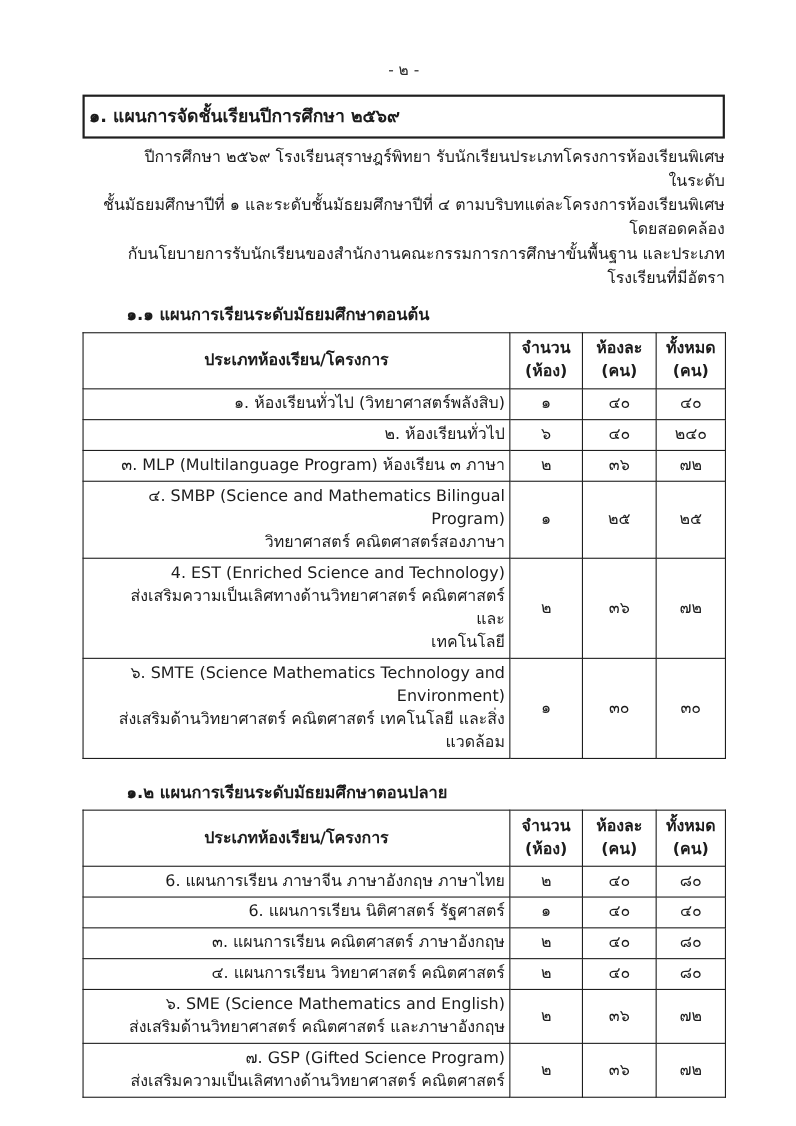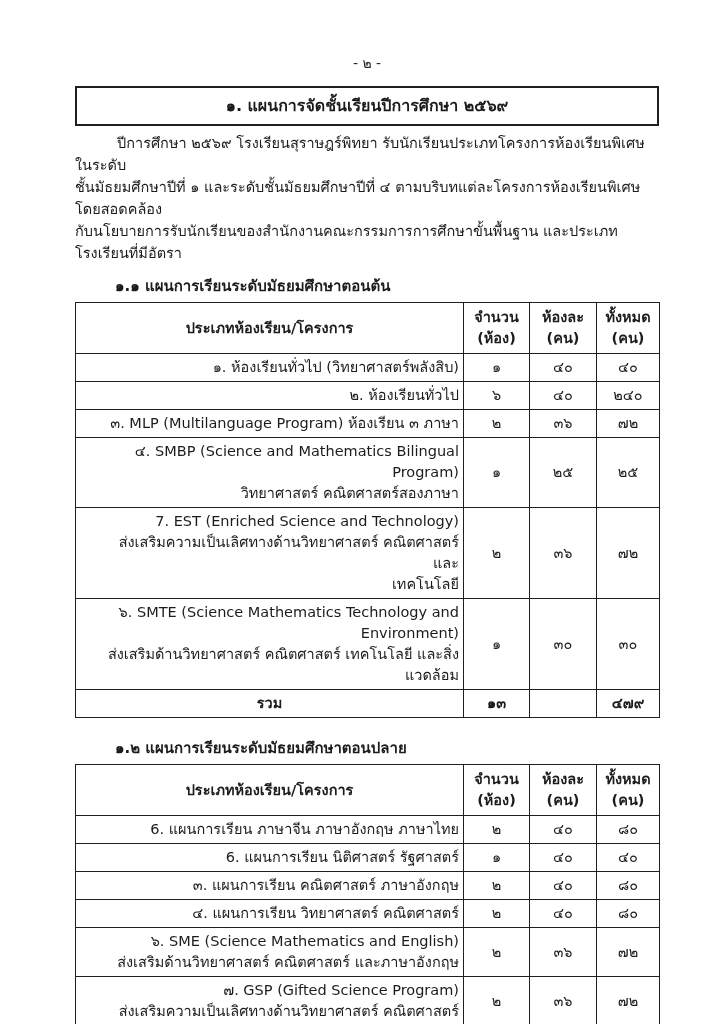--- a/index.html
+++ b/index.html
@@ -11,26 +11,26 @@
     position: relative;
     overflow: hidden;
   }
   .page { position: absolute; left: 75px; top: 0; width: 584px; }
   .page-num {
     text-align: center; font-size: 14px; padding-top: 52px; padding-bottom: 12px;
     color: #2a2a2a;
   }
   .title-box {
     border: 2px solid #1f1f1f;
-    text-align: center;
+    text-align: left;
     font-weight: bold;
     font-size: 16px;
     padding: 5px 4px 6px 4px;
   }
-  .para { margin-top: 6px; font-size: 14.5px; line-height: 22px; height: 132px; overflow: hidden; }
+  .para { margin-top: 6px; font-size: 14.5px; line-height: 22px; height: 132px; overflow: hidden; text-align: right; }
   .pline { white-space: pre-wrap; }
   .pline.indent { text-indent: 42px; }
   .subheading {
     font-weight: bold; font-size: 15px;
     margin: 10px 0 4px 40px;
   }
   table {
     border-collapse: collapse;
     width: 584px;
     table-layout: fixed;
@@ -113,39 +113,33 @@
         <td class="num">๗๒</td>
       </tr>
       <tr>
         <td class="name">๔. SMBP (Science and Mathematics Bilingual Program)
     วิทยาศาสตร์ คณิตศาสตร์สองภาษา</td>
         <td class="num">๑</td>
         <td class="num">๒๕</td>
         <td class="num">๒๕</td>
       </tr>
       <tr>
-        <td class="name">7. EST (Enriched Science and Technology)
+        <td class="name">4. EST (Enriched Science and Technology)
     ส่งเสริมความเป็นเลิศทางด้านวิทยาศาสตร์ คณิตศาสตร์และ
     เทคโนโลยี</td>
         <td class="num">๒</td>
         <td class="num">๓๖</td>
         <td class="num">๗๒</td>
       </tr>
       <tr>
         <td class="name">๖. SMTE (Science Mathematics Technology and Environment)
     ส่งเสริมด้านวิทยาศาสตร์ คณิตศาสตร์ เทคโนโลยี และสิ่งแวดล้อม</td>
         <td class="num">๑</td>
         <td class="num">๓๐</td>
         <td class="num">๓๐</td>
-      </tr>
-      <tr class="total-row">
-        <td class="label">รวม</td>
-        <td class="num">๑๓</td>
-        <td class="num"></td>
-        <td class="num">๔๗๙</td>
       </tr>
     </tbody>
   </table>
 
   <div class="tbl-gap"></div>
 
   <div class="subheading">๑.๒ แผนการเรียนระดับมัธยมศึกษาตอนปลาย</div>
 
   <table>
     <colgroup>

